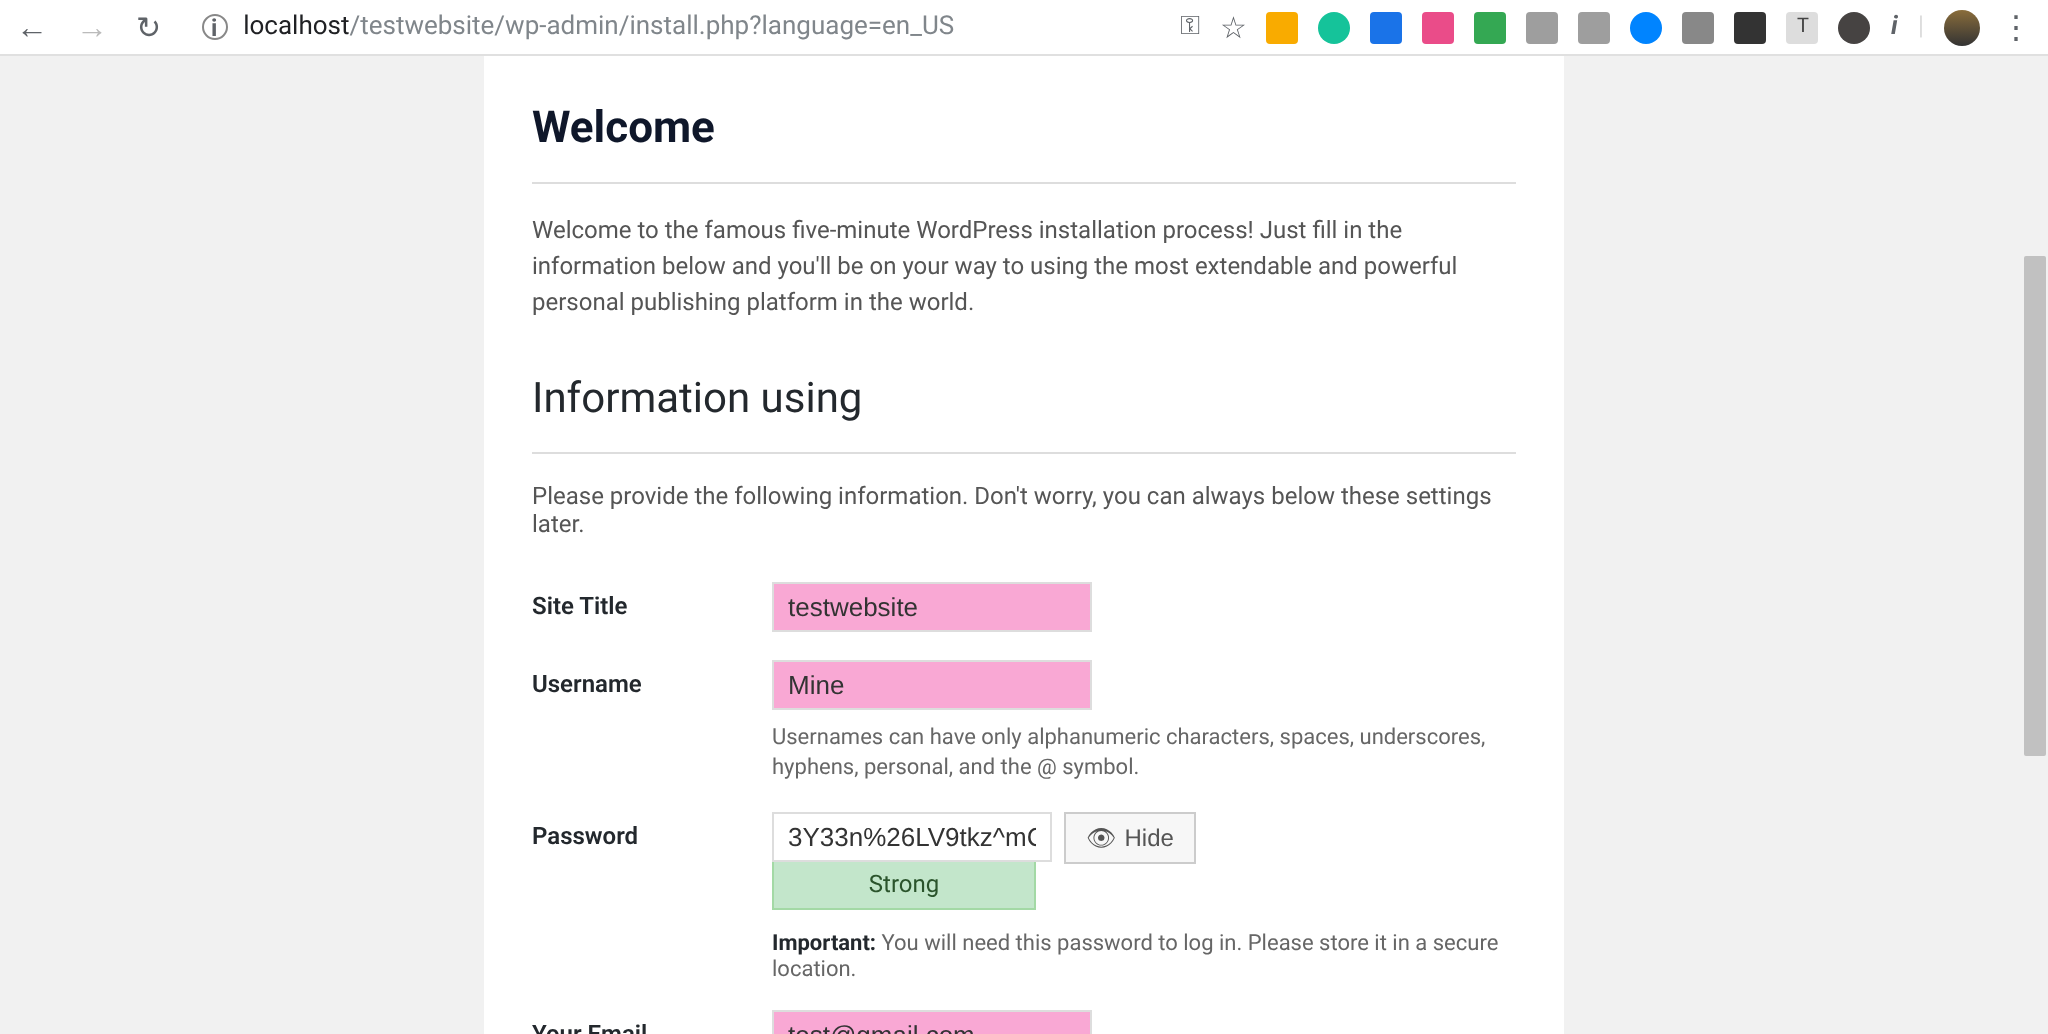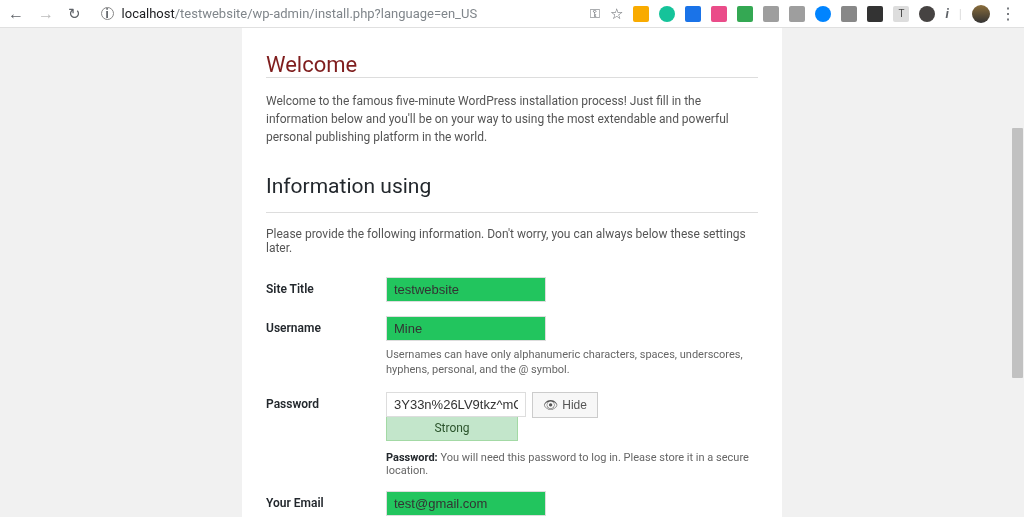--- a/index.html
+++ b/index.html
@@ -38,42 +38,43 @@
     .ext-icon { width: 16px; height: 16px; display: inline-block; border-radius: 2px; }
     .page-bg { background: #f1f1f1; min-height: 490px; display: flex; justify-content: center; position: relative; }
     .install-container {
       width: 540px;
       background: #fff;
       padding: 24px 24px 20px 24px;
       margin-top: 0;
     }
     h1 {
       font-size: 22px;
-      font-weight: 400;
-      color: #7f1d1d;
+      font-weight: 700;
+      color: #0f172a;
+      margin-bottom: 14px;
     }
     h1 + hr, h2 + hr { border: none; border-top: 1px solid #ddd; margin-bottom: 14px; }
     .intro { font-size: 12px; color: #555; line-height: 1.5; margin-bottom: 28px; }
     h2 {
       font-size: 21px;
       font-weight: 400;
       color: #23282d;
       margin-bottom: 14px;
     }
     .sub { font-size: 12px; color: #555; margin-bottom: 22px; }
     .form-row { display: flex; margin-bottom: 14px; align-items: flex-start; }
     .form-label { width: 120px; font-weight: 600; font-size: 12px; color: #23282d; padding-top: 5px; }
     .form-field { flex: 1; }
     .text-input {
       width: 160px;
       padding: 4px 7px;
       border: 1px solid #ddd;
       font-size: 13px;
       color: #333;
-      background: #22c55e;
+      background: #f9a8d4;
     }
     .description { font-size: 11px; color: #666; margin-top: 6px; line-height: 1.4; max-width: 380px; }
     .password-row { display: flex; gap: 6px; align-items: flex-start; }
     .password-input {
       width: 140px;
       padding: 4px 7px;
       border: 1px solid #ddd;
       font-size: 13px;
       color: #333;
     }
@@ -194,21 +195,21 @@
           <div>
             <input class="password-input" type="text" value="3Y33n%26LV9tkz^mC#" style="">
             <div class="strength-meter">Strong</div>
           </div>
           <button class="hide-btn">
             <span>👁</span>
             <span>Hide</span>
           </button>
         </div>
         <div class="important">
-          <b>Password:</b><span> You will need this password to log in. Please store it in a secure location.</span>
+          <b>Important:</b><span> You will need this password to log in. Please store it in a secure location.</span>
         </div>
       </div>
     </div>
 
     <div class="form-row">
       <div class="form-label">Your Email</div>
       <div class="form-field">
         <input class="text-input" type="text" value="test@gmail.com" style="">
         
       </div>

